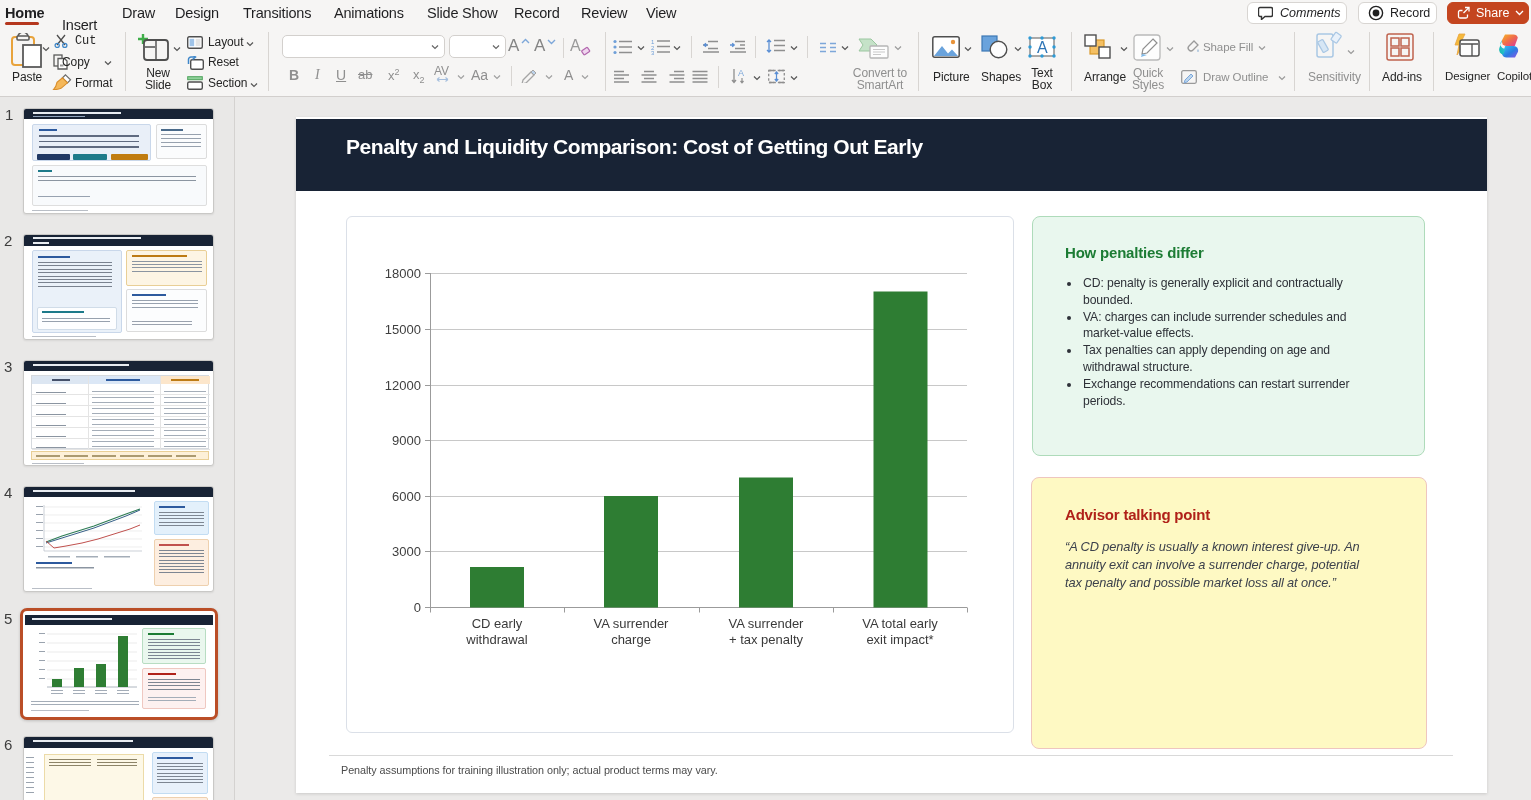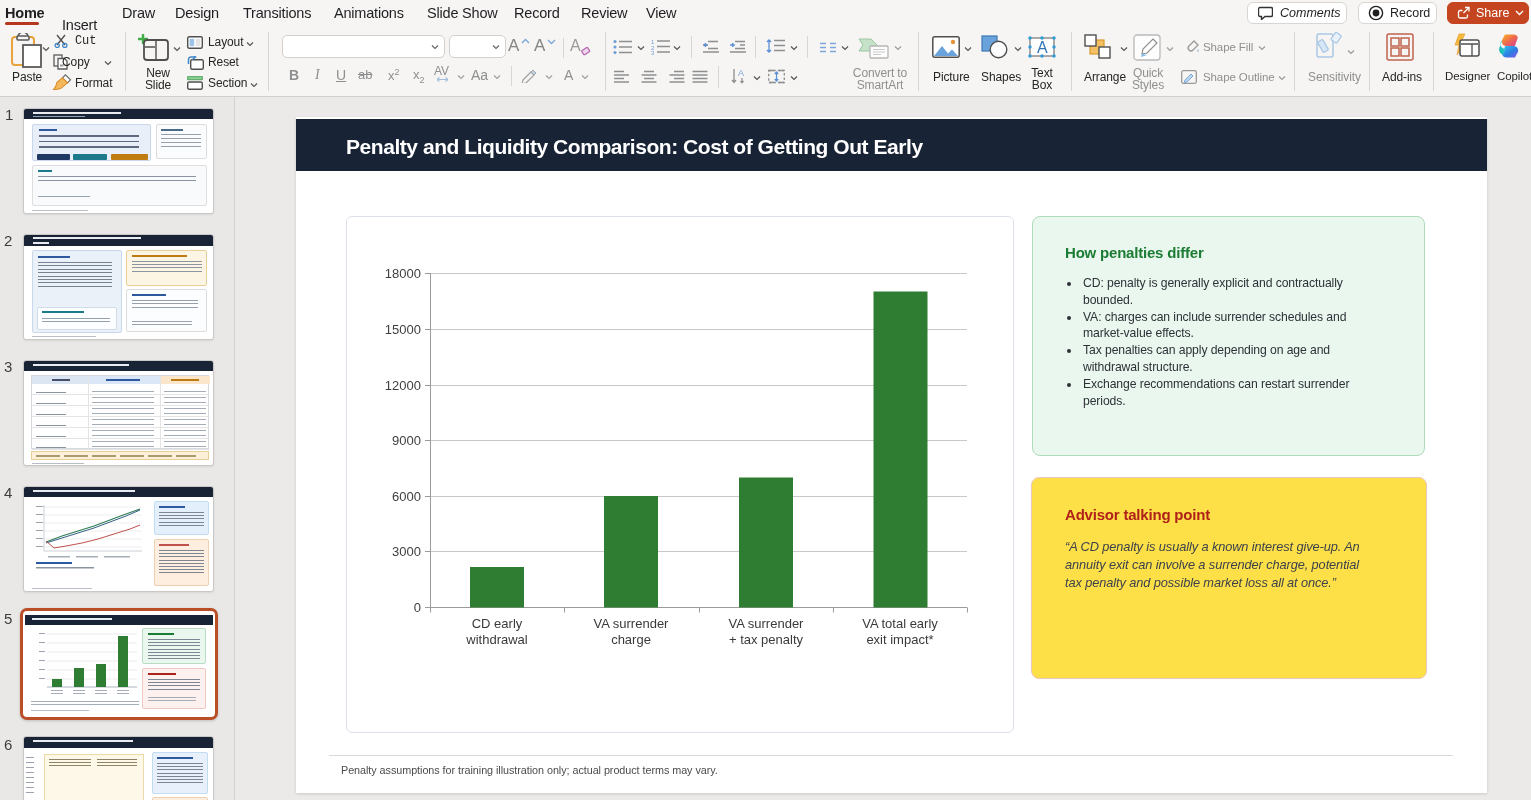--- a/index.html
+++ b/index.html
@@ -28,31 +28,31 @@
 
 #sidebar { position:absolute; left:0; top:97px; width:234px; height:703px; background:#e9e8e7; }
 #sidebarline { position:absolute; left:234px; top:97px; width:1px; height:703px; background:#d4d2d0; }
 .thumbnum { position:absolute; font-size:15px; color:#3d3d3d; }
 .thumb { position:absolute; left:23px; width:191px; height:106px; background:#fff; border:1px solid #c9c8c6; border-radius:3px; box-shadow:0 1px 2px rgba(0,0,0,0.08); overflow:hidden; }
 .tnavy { position:absolute; left:0; top:0; width:100%; background:#182335; }
 #sel5 { position:absolute; left:20px; top:511px; width:198px; height:112px; border:3px solid #ba4e27; border-radius:7px; background:#fff; box-shadow:0 1px 3px rgba(0,0,0,0.18); }
 
 #canvas { position:absolute; left:235px; top:97px; width:1296px; height:703px; background:#ebeae9; }
 #slide { position:absolute; left:296px; top:117px; width:1191px; height:676px; background:#fff; box-shadow:0 1px 3px rgba(0,0,0,0.14); }
-#stitle { position:absolute; left:0px; top:2px; width:1191px; height:52px; background:#182335; }
+#stitle { position:absolute; left:0px; top:2px; width:1191px; height:72px; background:#182335; }
 #stitle span { position:absolute; left:50px; top:16px; font-size:21px; font-weight:700; color:#fff; letter-spacing:-0.45px; }
 
 #chartcard { position:absolute; left:50px; top:99px; width:668px; height:517px; background:#fff; border:1px solid #dbe0e8; border-radius:6px; }
 
 #greenbox { position:absolute; left:736px; top:99px; width:393px; height:240px; background:#e9f7ee; border:1px solid #aedbba; border-radius:8px; }
 #greenbox h3 { position:absolute; left:32px; top:27px; font-size:15px; letter-spacing:-0.2px; color:#1c7c34; }
 #greenbox ul { position:absolute; left:48px; top:58px; width:345px; font-size:12.2px; letter-spacing:-0.1px; line-height:16.8px; color:#2e3138; }
 #greenbox li { padding-left:2px; margin-bottom:0px; }
 
-#pinkbox { position:absolute; left:735px; top:360px; width:396px; height:202px; background:#fde047; border:1px solid #eec6bf; border-radius:8px; }
+#pinkbox { position:absolute; left:735px; top:360px; width:396px; height:272px; background:#fef9c3; border:1px solid #eec6bf; border-radius:8px; }
 #pinkbox h3 { position:absolute; left:33px; top:28px; font-size:15px; letter-spacing:-0.2px; color:#b02119; }
 #pinkbox .quote { position:absolute; left:33px; top:60px; width:330px; font-style:italic; font-size:12.8px; letter-spacing:-0.1px; line-height:18px; color:#3c414c; }
 #pinkbox .note { position:absolute; left:33px; top:191px; width:340px; font-size:12.3px; letter-spacing:-0.1px; line-height:15.5px; color:#65686f; }
 
 #sfootline { position:absolute; left:33px; top:638px; width:1124px; height:1px; background:#d9d9d9; }
 #sfoot { position:absolute; left:45px; top:647px; font-size:10.8px; letter-spacing:-0.05px; color:#4b4b4b; }
 </style>
 </head>
 <body>
 <div id="app">
@@ -361,21 +361,21 @@
         <path d="M13 9 c1 1.5 1 3 0 3 c-1 0 -1 -1.5 0 -3 z" fill="#9ab8d8"></path>
       </svg>
       <span class="rlabel gray" style="left:1203px;top:41px;font-size:11.5px;">Shape Fill</span>
       <svg class="abs chev" style="left:1258px;top:44px;" viewBox="0 0 8 8">
           <path d="M1 2.5 l3 3 l3 -3" fill="none" stroke="#9a9a9a" stroke-width="1.2"></path>
         </svg>
       <svg class="abs" style="left:1181px;top:70px;" width="16" height="14" viewBox="0 0 16 14">
         <rect x="0.7" y="0.7" width="14.6" height="12.6" rx="1.5" fill="none" stroke="#9a9a9a" stroke-width="1.3"></rect>
         <path d="M4 10 l6 -6 l2 2 l-6 6 l-2.8 0.8 z" fill="#bcd6ee" stroke="#7da7d9" stroke-width="1"></path>
       </svg>
-      <span class="rlabel gray" style="left:1203px;top:71px;font-size:11.5px;">Shape Outline</span>
+      <span class="rlabel gray" style="left:1203px;top:71px;font-size:11.5px;">Draw Outline</span>
       <svg class="abs chev" style="left:1278px;top:74px;" viewBox="0 0 8 8">
           <path d="M1 2.5 l3 3 l3 -3" fill="none" stroke="#9a9a9a" stroke-width="1.2"></path>
         </svg>
       <div class="vdiv" style="left:1294px;top:32px;height:59px;"></div>
 
       <svg class="abs" style="left:1316px;top:31px;" width="27" height="30" viewBox="0 0 27 30">
         <rect x="1" y="3" width="16" height="23" rx="2" fill="none" stroke="#a9c7e4" stroke-width="1.5"></rect>
         <rect x="4" y="9" width="6" height="12" rx="1" transform="rotate(-30 7 15)" fill="#d6e6f5" stroke="#a9c7e4" stroke-width="1.2"></rect>
         <rect x="17" y="2" width="7" height="9" rx="1" transform="rotate(35 20 6)" fill="#e9f1fa" stroke="#a9c7e4" stroke-width="1.2"></rect>
       </svg>

